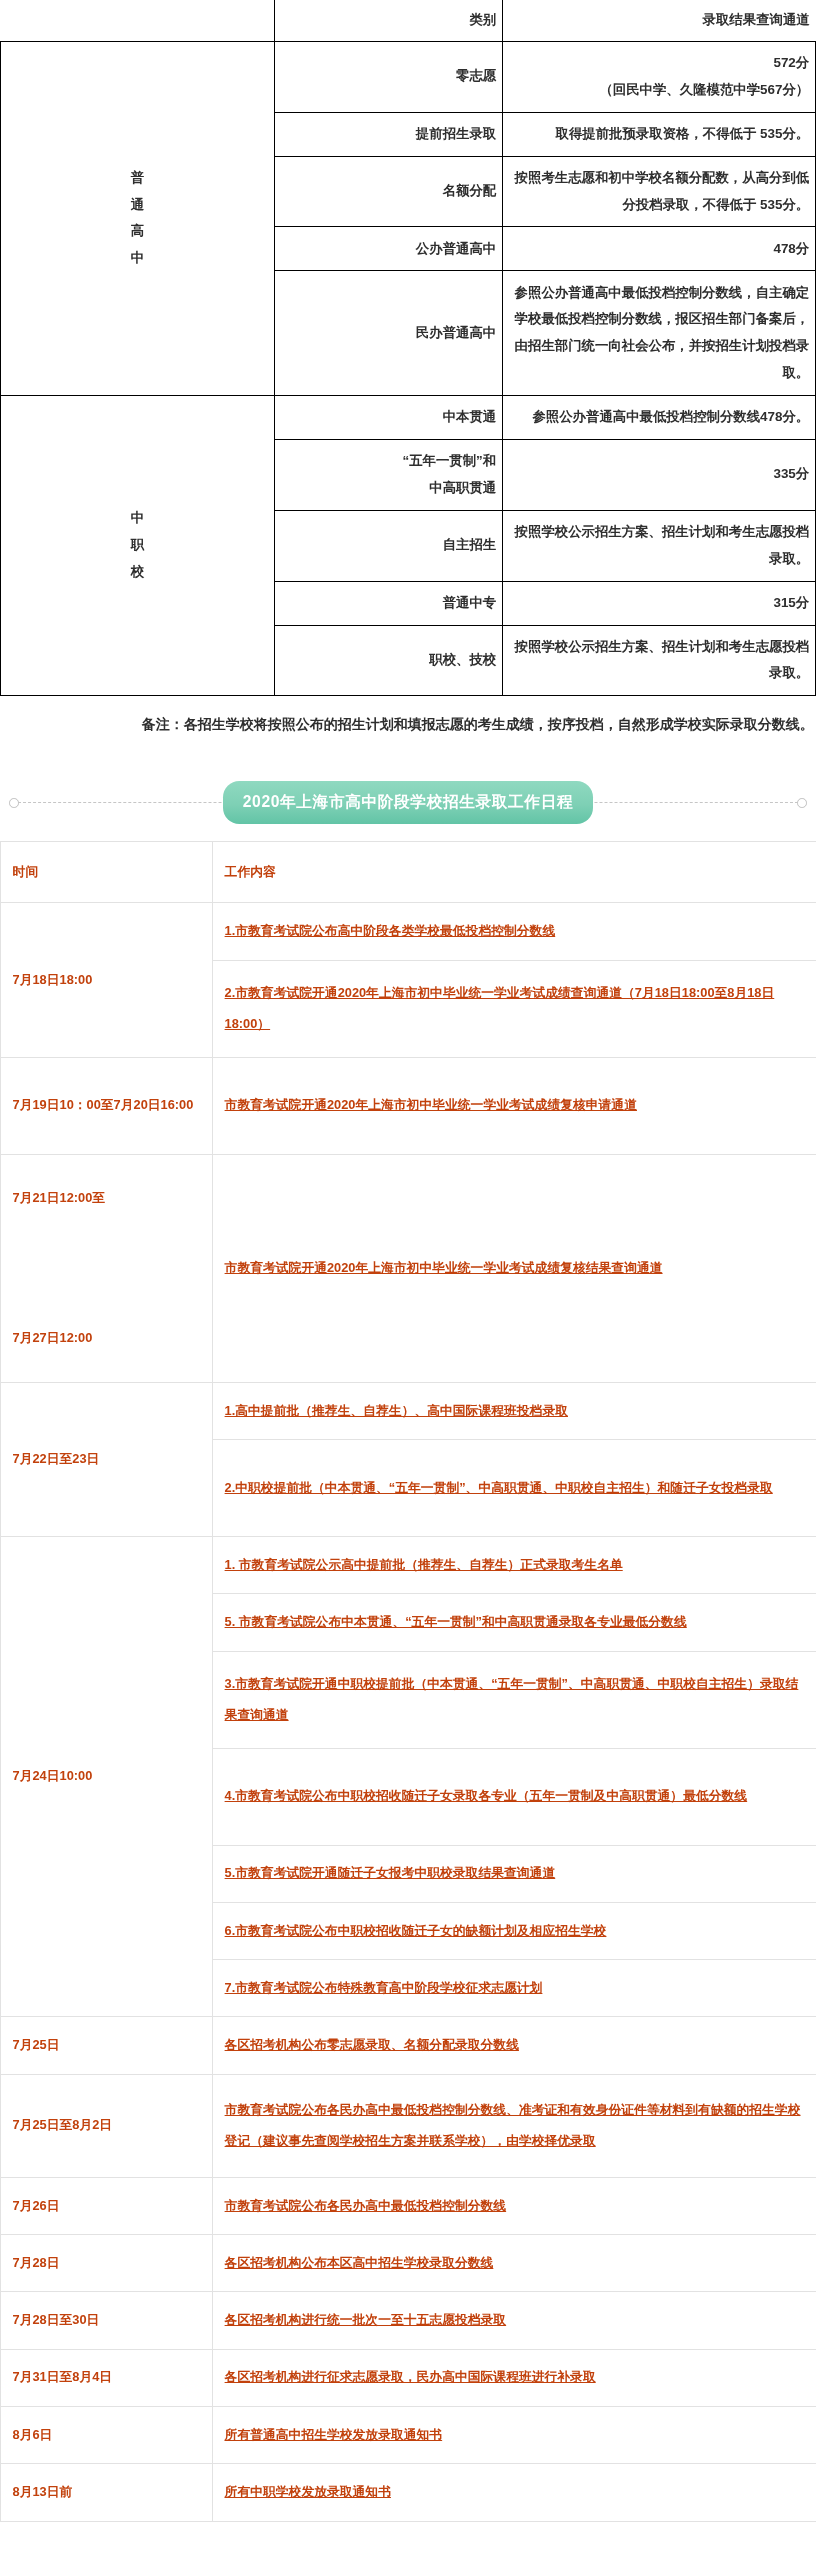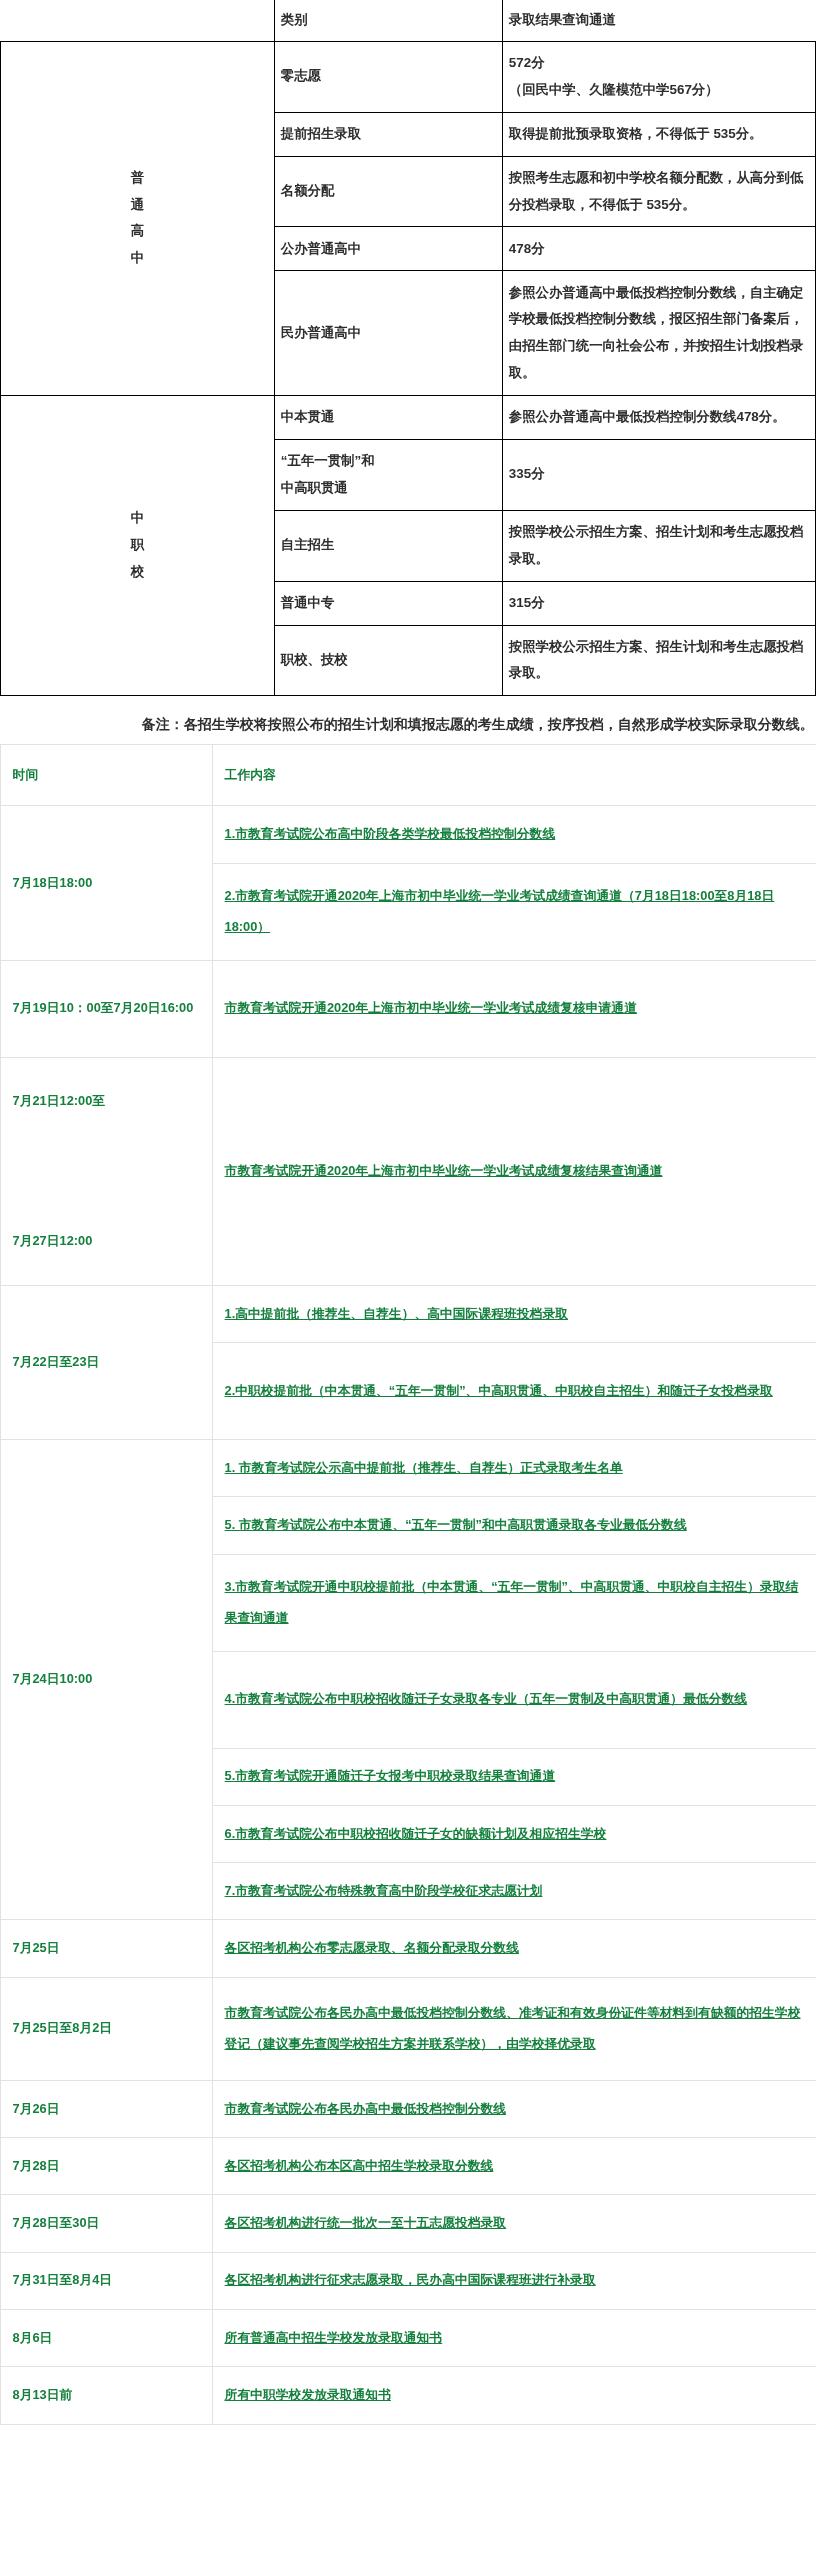--- a/index.html
+++ b/index.html
@@ -15,21 +15,21 @@
   .score-table{
     width:816px;
     border-collapse:collapse;
     table-layout:fixed;
   }
   .score-table td,.score-table th{
     border:1.2px solid #000000;
     font-size:13.4px;
     font-weight:bold;
     color:#2e2e2e;
-    text-align:left;
+    text-align:right;
     vertical-align:middle;
     padding:8.1px 5.8px;
     line-height:2.0;
     box-sizing:border-box;
   }
   .col-cat{width:274px;}
   .col-sub{width:228px;}
   .col-score{width:313px;}
 
   .hdr-row td{height:28px;padding:7px 5.8px;font-weight:bold;}
@@ -116,21 +116,21 @@
   .sched-table{
     width:816px;
     border-collapse:collapse;
     table-layout:fixed;
     border:0.6px solid #e2e2e2;
   }
   .sched-table td{
     border:0.6px solid #e2e2e2;
     font-size:12.8px;
     font-weight:bold;
-    color:#15803d;
+    color:#c2410c;
     text-align:left;
     vertical-align:middle;
     padding:12.8px 11.6px;
     line-height:2.4;
     box-sizing:border-box;
   }
   .sched-table .c-time{width:212px;}
   .sched-table .c-work{width:605px;margin-left:21px;}
   .sched-head td{font-weight:bold;padding:15px 11.6px;}
   .time-cell{white-space:normal;}
@@ -212,20 +212,26 @@
     </tr>
     <tr>
       <td class="col-sub">职校、技校</td>
       <td class="col-score cell-desc">按照学校公示招生方案、招生计划和考生志愿投档录取。</td>
     </tr>
   </tbody>
     </table>
 
   <div class="note">备注：各招生学校将按照公布的招生计划和填报志愿的考生成绩，按序投档，自然形成学校实际录取分数线。</div>
 
+  <div class="banner-wrap">
+    <div class="banner-line"></div>
+    <div class="banner-dot left"></div>
+    <div class="banner-dot right"></div>
+    <div class="banner-pill">2020年上海市高中阶段学校招生录取工作日程</div>
+  </div>
 
   <table class="sched-table">
     <tbody>
         <tr class="sched-head">
       <td class="c-time">时间</td>
       <td class="c-work">工作内容</td>
     </tr>
 
     <tr>
       <td class="c-time time-cell" rowspan="2">7月18日18:00</td>

